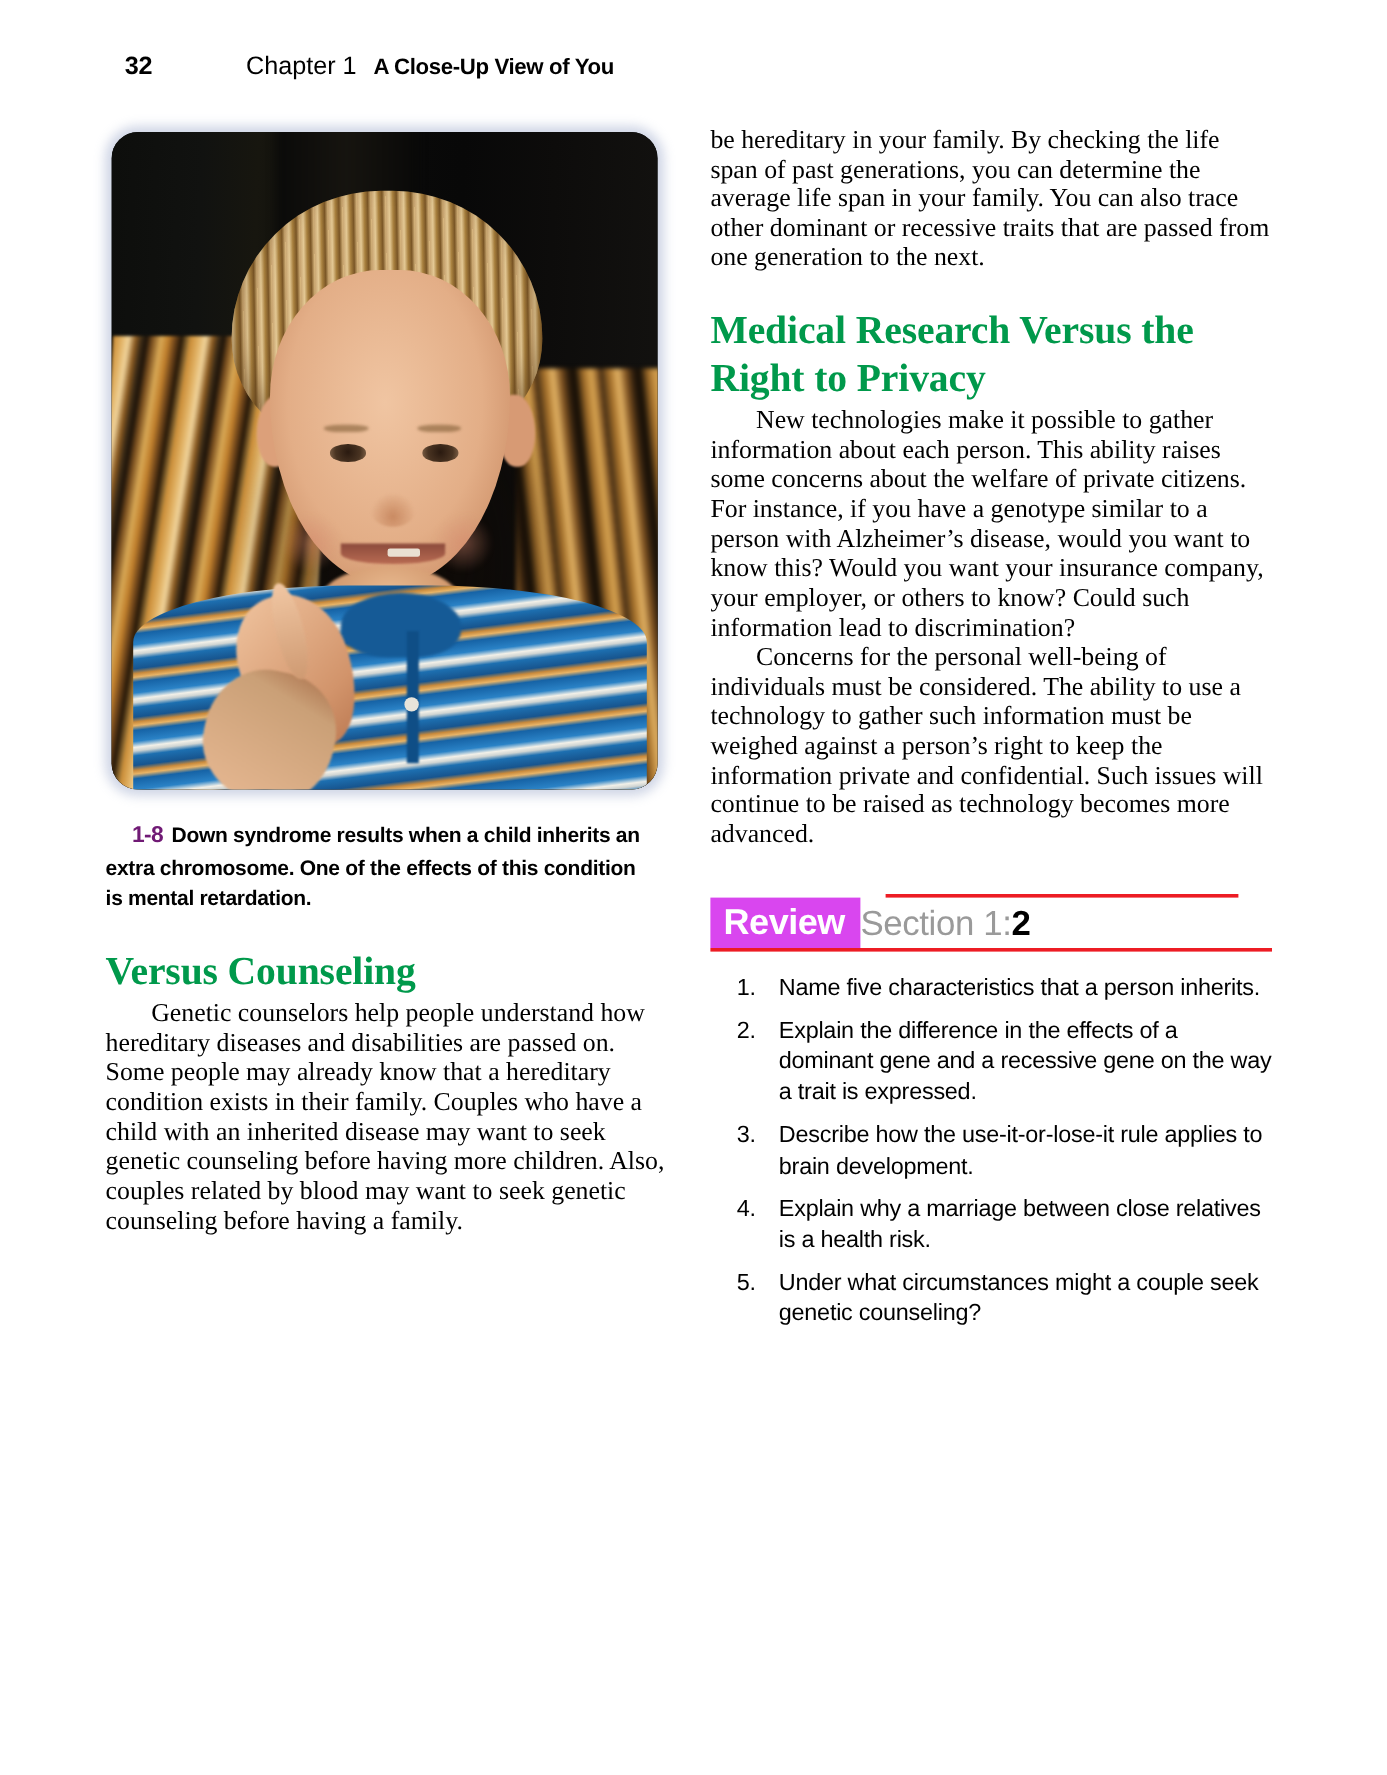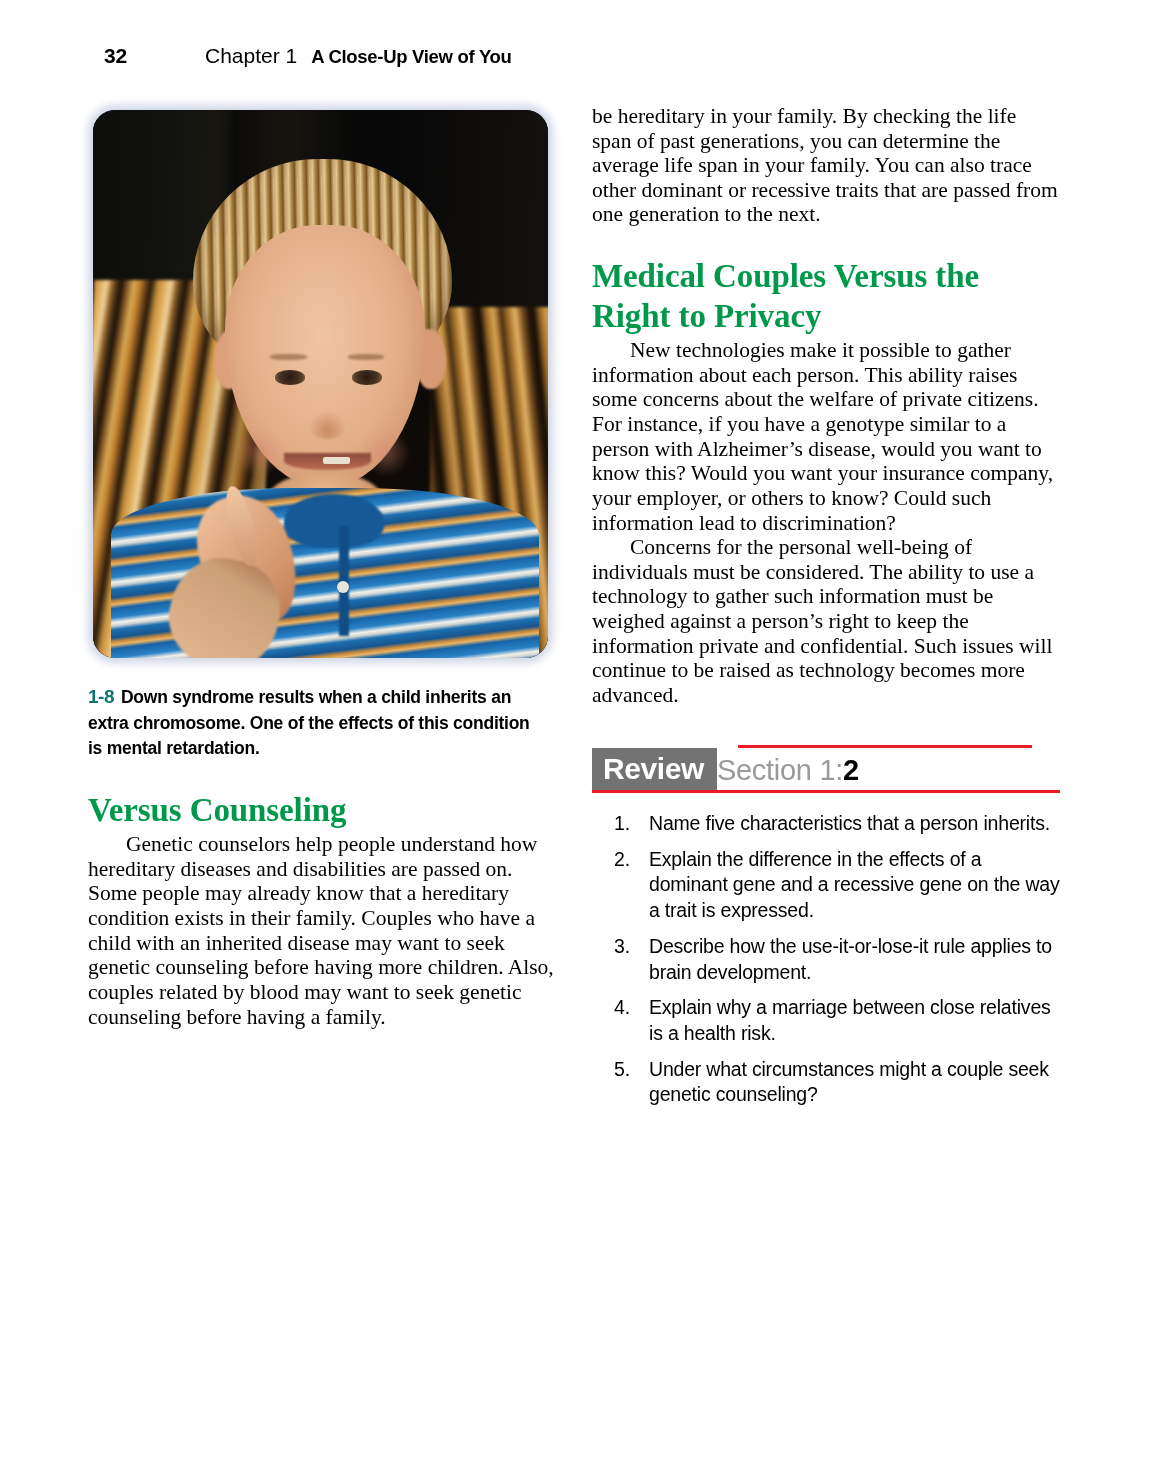--- a/index.html
+++ b/index.html
@@ -261,24 +261,25 @@
     margin-top: 22px;
     width: 448px;
     font-family: "Liberation Sans", sans-serif;
     font-weight: bold;
     font-size: 17.5px;
     line-height: 1.42;
     letter-spacing: -0.25px;
     color: #000;
   }
   .caption .fig-num {
-    color: #0f766e;
+    color: #701a75;
     font-size: 19px;
     letter-spacing: -0.5px;
     margin-right: 7px;
+    margin-left: 22px;
   }
 
   
   h2.sec-head {
     color: #00994b;
     font-family: "Liberation Serif", serif;
     font-weight: bold;
     font-size: 33px;
     line-height: 1.2;
     margin: 30px 0 2px 0;
@@ -308,21 +309,21 @@
     background: #ed1c24;
     margin-left: 146px;
     width: 294px;
   }
   .review-bar {
     display: flex;
     align-items: stretch;
     height: 42px;
   }
   .review-tag {
-    background: #737373;
+    background: #d946ef;
     color: #ffffff;
     font-family: "Liberation Sans", sans-serif;
     font-weight: bold;
     font-size: 30px;
     line-height: 42px;
     padding: 0 13px 0 11px;
     letter-spacing: -0.4px;
   }
   .review-label {
     font-family: "Liberation Sans", sans-serif;
@@ -418,21 +419,21 @@
 
   <p class="body">Genetic counselors help people understand how hereditary diseases and disabilities are passed on. Some people may already know that a hereditary condition exists in their family. Couples who have a child with an inherited disease may want to seek genetic counseling before having more children. Also, couples related by blood may want to seek genetic counseling before having a family.</p>
 
 
 </div>
 
 <div class="col-right">
 
   <p class="body noindent">be hereditary in your family. By checking the life span of past generations, you can determine the average life span in your family. You can also trace other dominant or recessive traits that are passed from one generation to the next.</p>
 
-  <h2 class="sec-head">Medical Couples Versus the Right to Privacy</h2>
+  <h2 class="sec-head">Medical Research Versus the Right to Privacy</h2>
 
   <p class="body">New technologies make it possible to gather information about each person. This ability raises some concerns about the welfare of private citizens. For instance, if you have a genotype similar to a person with Alzheimer’s disease, would you want to know this? Would you want your insurance company, your employer, or others to know? Could such information lead to discrimination?</p>
   <p class="body">Concerns for the personal well-being of individuals must be considered. The ability to use a technology to gather such information must be weighed against a person’s right to keep the information private and confidential. Such issues will continue to be raised as technology becomes more advanced.</p>
 
   <div class="review-block">
     <div class="review-rule-top"></div>
     <div class="review-bar">
       <div class="review-tag">Review</div>
       <div class="review-label"><span>Section 1:</span><span class="sec-num">2</span></div>
     </div>

